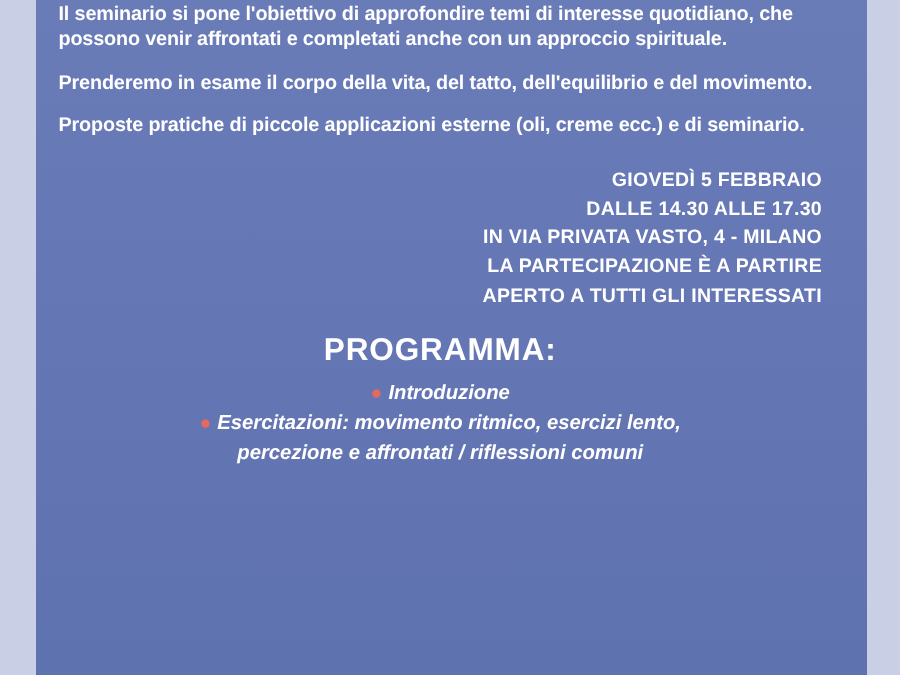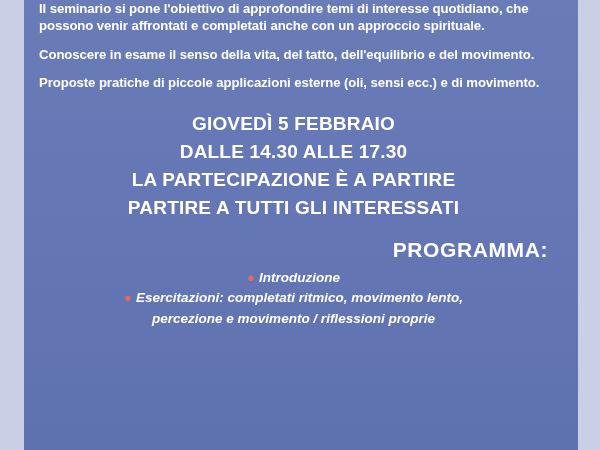--- a/index.html
+++ b/index.html
@@ -54,33 +54,33 @@
   }
   .body-copy p {
     margin: 0 0 11px 0;
   }
   .body-copy p.first {
     margin-top: 0;
     padding-top: 0;
   }
   .details {
     margin-top: 18px;
-    text-align: center;
+    text-align: right;
     color: #ffffff;
     font-weight: bold;
-    font-size: 19px;
+    font-size: 13px;
     line-height: 1.48;
     letter-spacing: 0.2px;
   }
   .details .line {
     display: block;
   }
   .programma {
     margin-top: 16px;
-    text-align: right;
+    text-align: center;
     color: #ffffff;
     font-weight: bold;
     font-size: 21px;
     letter-spacing: 0.6px;
   }
   .program-list {
     margin-top: 7px;
     text-align: center;
     color: #ffffff;
     font-weight: bold;
@@ -103,39 +103,40 @@
 
 <div class="page">
 
   <div class="left-band"></div>
   <div class="right-band"></div>
 
   <div class="content">
 
     <div class="body-copy">
       <p class="first">Il seminario si pone l'obiettivo di approfondire temi di interesse quotidiano, che possono  venir affrontati e completati anche con un approccio spirituale.</p>
-      <p>Conoscere in esame il senso della vita, del tatto, dell'equilibrio e del movimento.</p>
-      <p>Proposte pratiche di piccole applicazioni esterne (oli, sensi ecc.) e di movimento.</p>
+      <p>Prenderemo in esame il corpo della vita, del tatto, dell'equilibrio e del movimento.</p>
+      <p>Proposte pratiche di piccole applicazioni esterne (oli, creme ecc.) e di seminario.</p>
     </div>
 
     <div class="details">
       <span class="line">GIOVEDÌ 5 FEBBRAIO</span>
       <span class="line">DALLE 14.30 ALLE 17.30</span>
+      <span class="line">IN VIA PRIVATA VASTO, 4 - MILANO</span>
       <span class="line">LA PARTECIPAZIONE È A PARTIRE</span>
-      <span class="line">PARTIRE A TUTTI GLI INTERESSATI</span>
+      <span class="line">APERTO A TUTTI GLI INTERESSATI</span>
     </div>
 
     <div class="programma">PROGRAMMA:</div>
 
     <div class="program-list">
       <span class="program-item">
         <span class="bullet">●</span><span>Introduzione</span>
       </span>
       <span class="program-item">
-        <span class="bullet">●</span><span>Esercitazioni: completati ritmico, movimento lento,</span>
+        <span class="bullet">●</span><span>Esercitazioni: movimento ritmico, esercizi lento,</span>
       </span>
       <span class="program-item">
-        <span>percezione e movimento / riflessioni proprie</span>
+        <span>percezione e affrontati / riflessioni comuni</span>
       </span>
     </div>
 
   </div>
 </div>
 
 </body></html>

